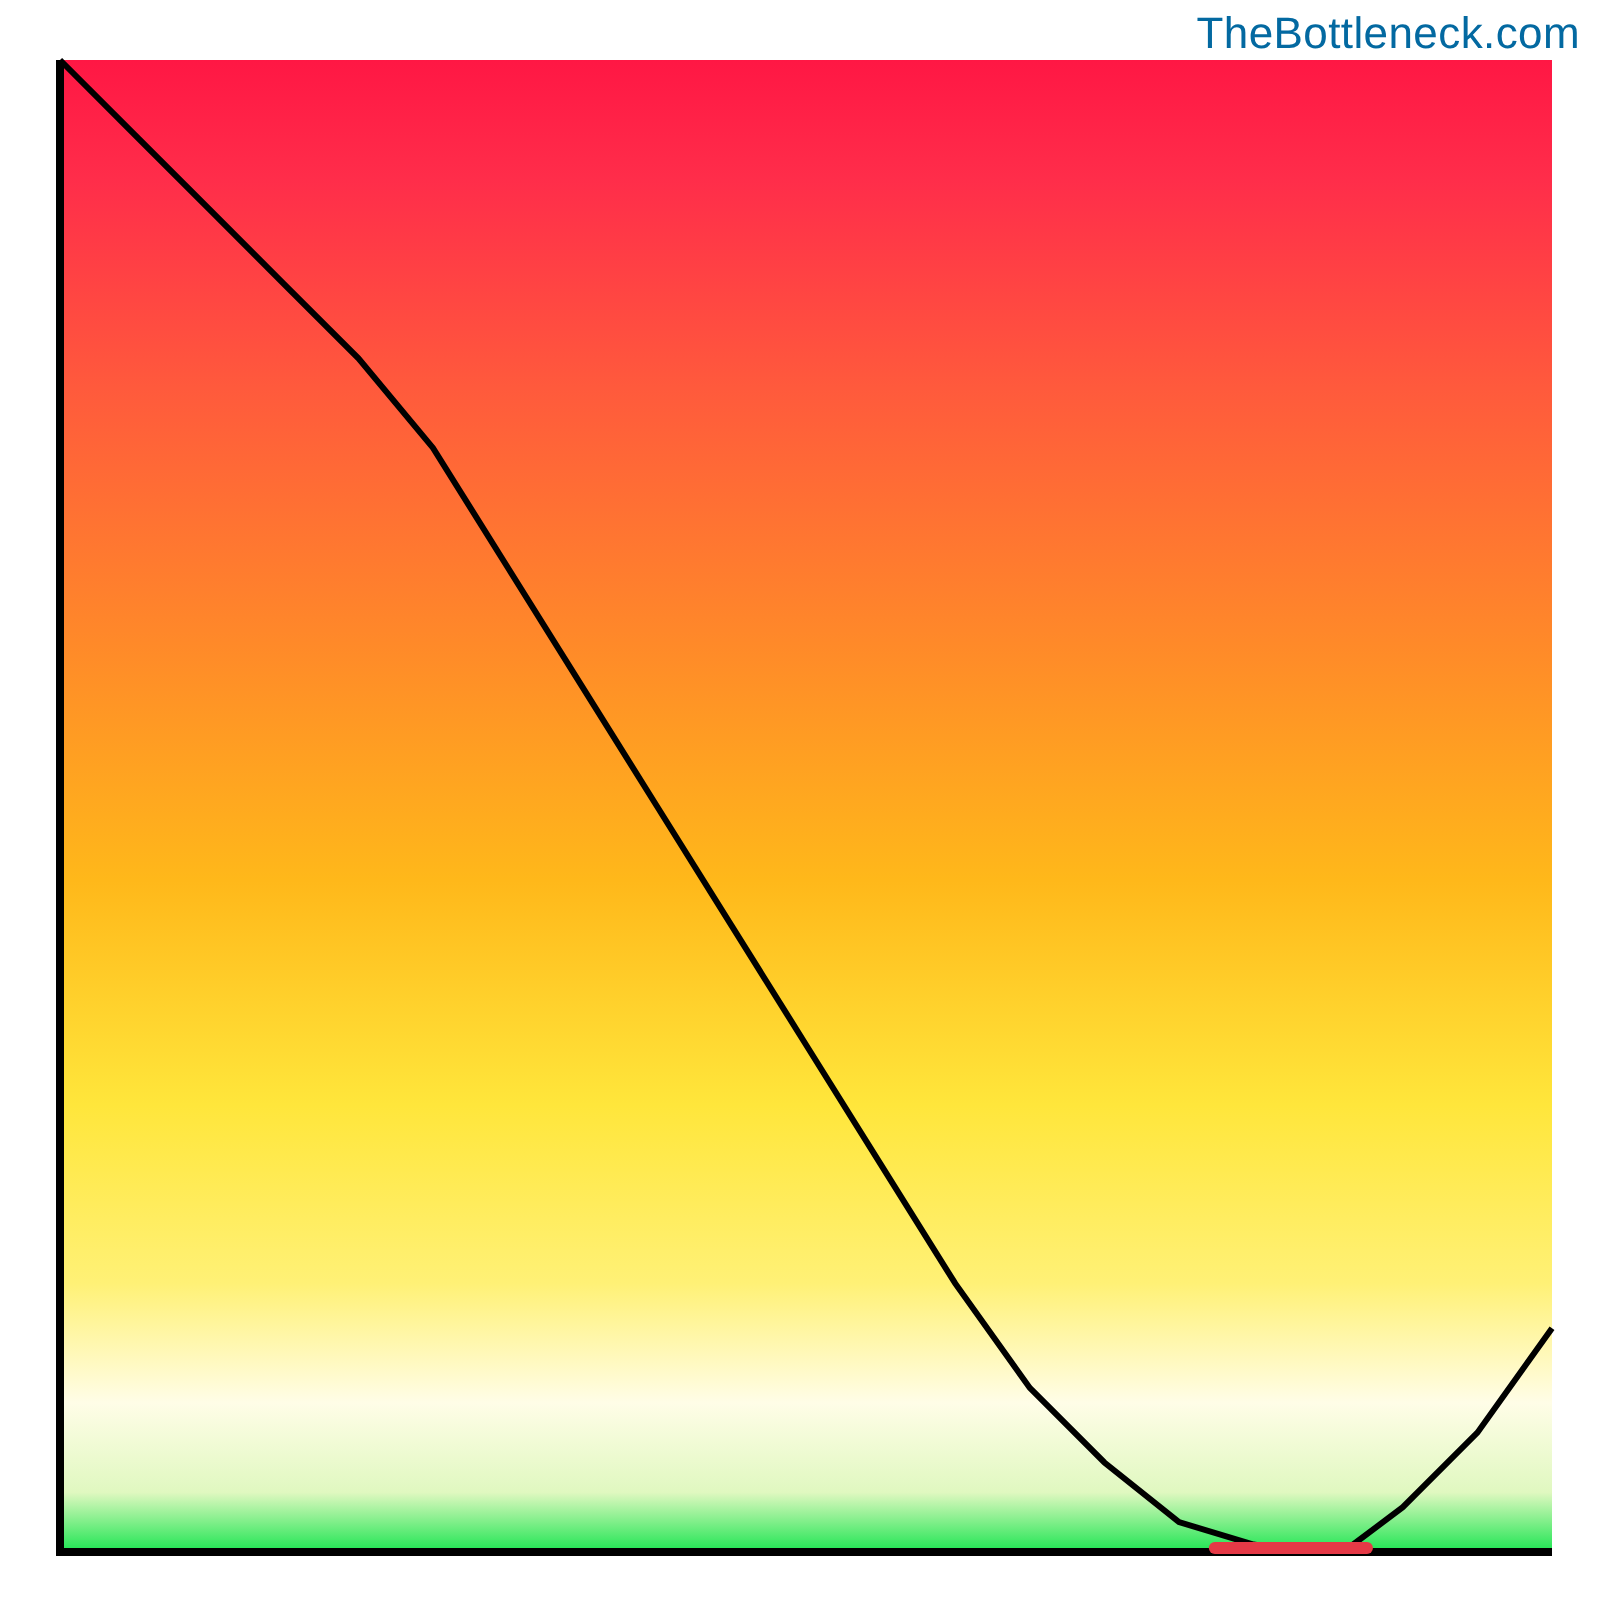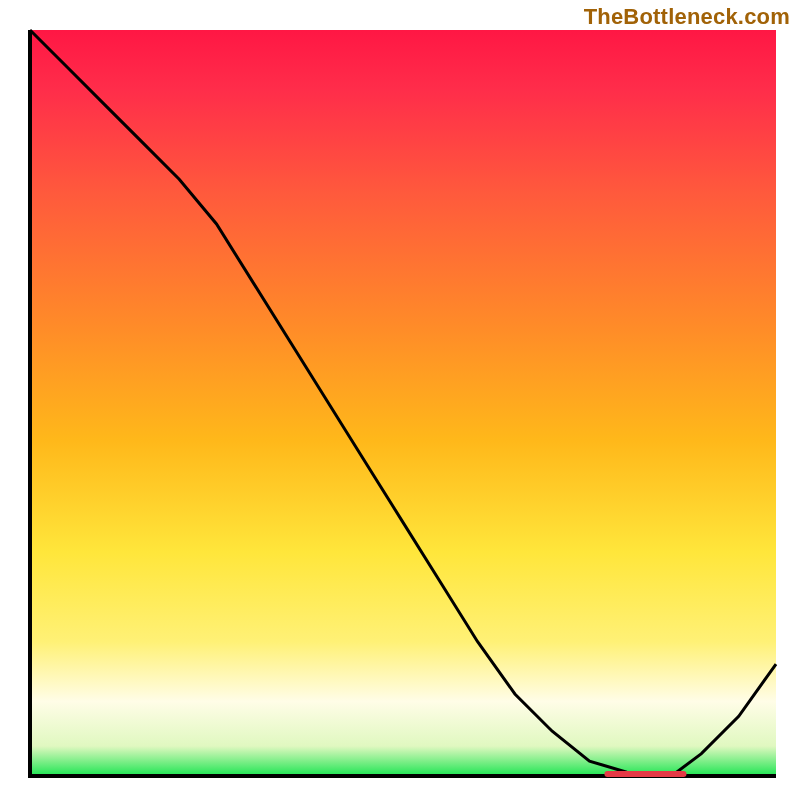--- a/index.html
+++ b/index.html
@@ -14,22 +14,22 @@
   .stage {
     position: relative;
     width: 800px;
     height: 800px;
   }
   .attribution {
     position: absolute;
     top: 4px;
     right: 10px;
     font-size: 22px;
-    font-weight: 700;
-    color: #a16207;
+    font-weight: 400;
+    color: #0369a1;
     letter-spacing: 0.2px;
     user-select: none;
   }
   svg.chart {
     position: absolute;
     top: 0;
     left: 0;
   }
 </style>
 </head>

